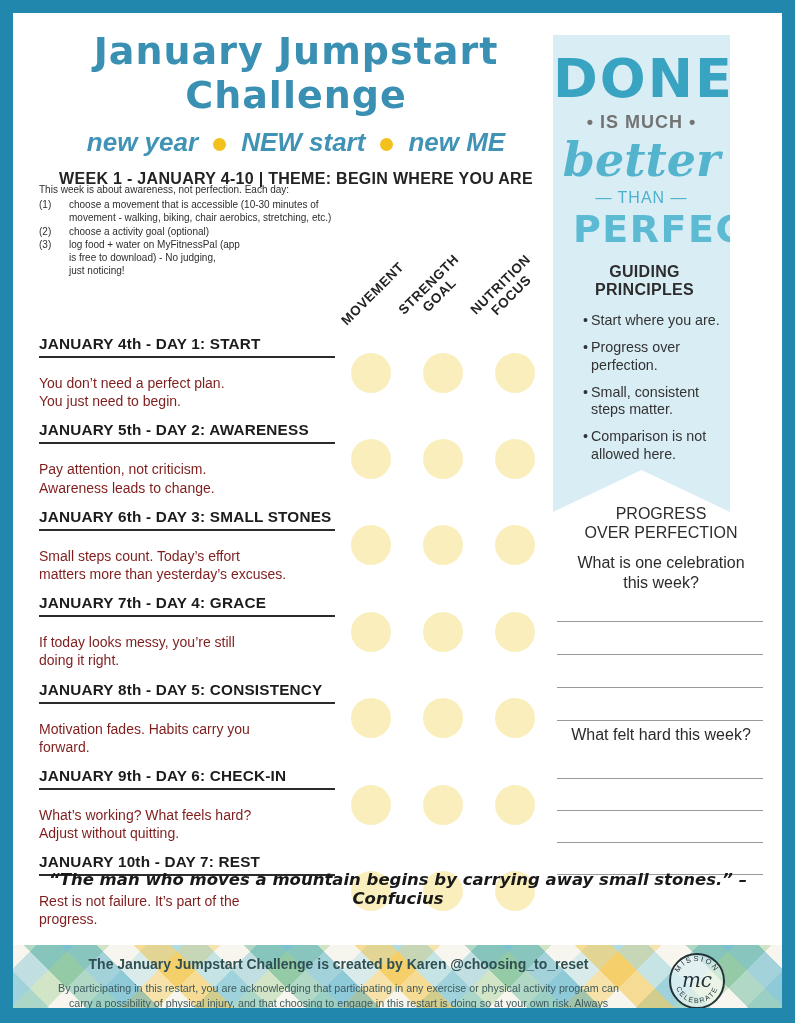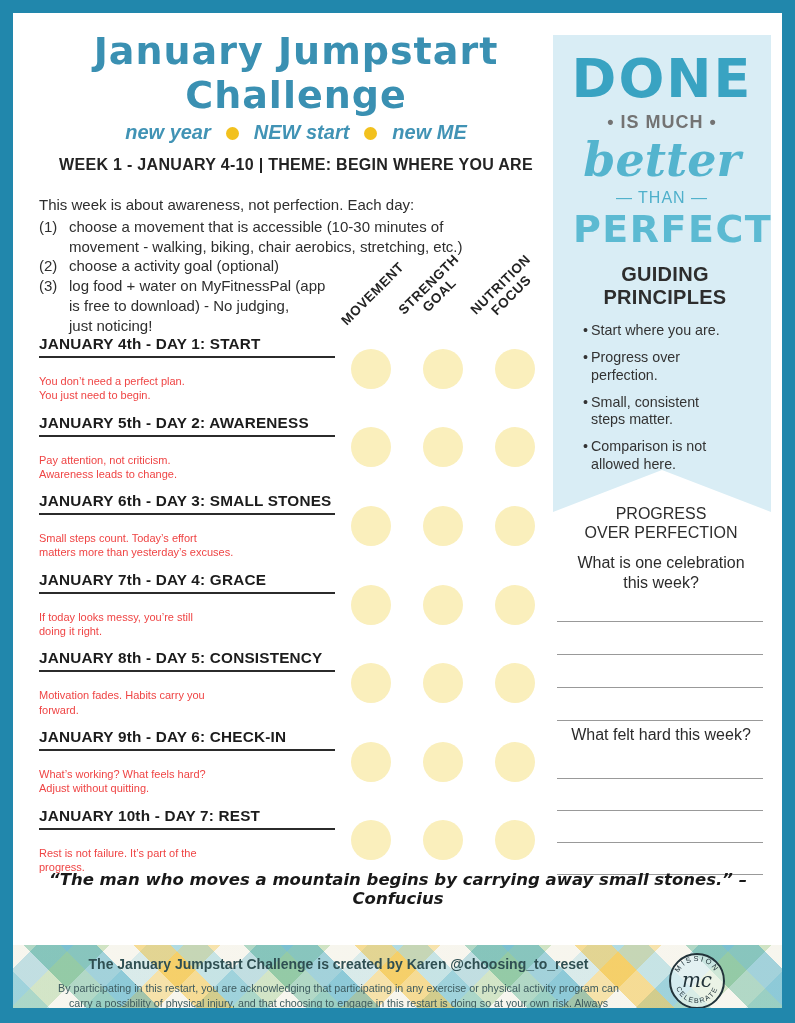--- a/index.html
+++ b/index.html
@@ -4,61 +4,61 @@
 <style>
   * { margin:0; padding:0; box-sizing:border-box; }
   html,body { width:795px; height:1023px; }
   body { font-family:"Liberation Sans", sans-serif; }
   .page { position:relative; width:795px; height:1023px; background:#2187AC; }
   .inner { position:absolute; left:13px; top:13px; width:769px; height:995px; background:#ffffff; overflow:hidden; }
 
   
   .header { position:absolute; left:26px; top:16px; width:514px; text-align:center; }
   .title { font-size:38px; font-weight:bold; color:#3A90B2; letter-spacing:1px; font-family:"DejaVu Sans", sans-serif; }
-  .subtitle { margin-top:4px; font-size:20px; font-style:italic; font-weight:bold; color:#4193B5; }
+  .subtitle { margin-top:10px; font-size:26px; font-style:italic; font-weight:bold; color:#4193B5; }
   .subtitle .dot { display:inline-block; width:13px; height:13px; border-radius:50%; background:#F2C11E; margin:0 15px; vertical-align:middle; }
   .week-line { margin-top:12px; font-size:16px; font-weight:bold; color:#232323; letter-spacing:.3px; }
 
   
-  .intro { position:absolute; left:26px; top:182px; width:518px; font-size:15px; color:#2e2e2e; line-height:1.32; }
+  .intro { position:absolute; left:26px; top:170px; width:518px; font-size:10px; color:#2e2e2e; line-height:1.32; }
   .intro-lead { margin-bottom:2px; }
   .intro-item { display:flex; }
   .intro-item .num { width:30px; flex:none; }
   .intro-item .txt { white-space:pre-line; }
   .intro-item.narrow .txt { max-width:300px; }
 
   
   .col-head { position:absolute; font-size:13.5px; font-weight:bold; color:#242424; letter-spacing:.5px;
               white-space:pre; text-align:center; line-height:1.12;
               transform:rotate(-45deg); transform-origin:left bottom; }
   .col-head.c1 { left:336px; top:300px; }
   .col-head.c2 { left:404px; top:285px; }
   .col-head.c3 { left:476px; top:285px; }
 
   
   .rows { position:absolute; left:26px; top:322px; width:512px; }
   .day-row { display:flex; margin-bottom:11px; }
   .day-text { width:296px; flex:none; }
   .day-title { font-size:15.3px; font-weight:bold; color:#1c1c1c; letter-spacing:.2px;
                border-bottom:2px solid #2b2b2b; padding-bottom:3px; margin-bottom:16px; }
-  .day-desc { font-size:11px; color:#ef4444; line-height:1.3; white-space:pre-line; }
+  .day-desc { font-size:14px; color:#7f1d1d; line-height:1.3; white-space:pre-line; }
   .dot-cell { width:72px; flex:none; display:flex; justify-content:center; align-self:center; }
   .dot { width:40px; height:40px; border-radius:50%; background:#FAEFBC; }
 
   
   .sidebar { position:absolute; left:540px; top:0; width:216px; height:995px; }
-  .banner { position:absolute; left:0; top:22px; width:218px; height:477px; background:#D9EDF5;
+  .banner { position:absolute; left:0; top:22px; width:177px; height:477px; background:#D9EDF5;
             text-align:center; padding-top:12px;
             clip-path:polygon(0 0,100% 0,100% 100%,50% calc(100% - 42px),0 100%); }
   .bn1 { font-size:54px; font-weight:bold; color:#39A3C2; letter-spacing:2px; font-family:"DejaVu Sans", sans-serif; }
   .bn2 { font-size:18px; font-weight:bold; color:#737373; margin-top:2px; letter-spacing:1px; }
   .bn3 { font-size:46px; font-weight:bold; font-style:italic; color:#54B4CE; font-family:"DejaVu Serif", serif; }
   .bn4 { font-size:16px; font-weight:normal; color:#4FB0CB; margin-top:2px; letter-spacing:1px; }
   .bn5 { font-size:38px; font-weight:bold; color:#5CBAD2; letter-spacing:1.5px; font-family:"DejaVu Sans", sans-serif;padding-left:20px; }
-  .principles-head { margin-top:12px; font-size:20px; font-weight:bold; color:#2d2d2d; letter-spacing:.3px;padding-left:6px; }
+  .principles-head { margin-top:12px; font-size:16px; font-weight:bold; color:#2d2d2d; letter-spacing:.3px;padding-left:6px; }
   .principles { text-align:left; padding:4px 10px 0 30px; }
   .principle { display:flex; font-size:14.3px; color:#333; margin-top:9px; line-height:1.25; }
   .principle .b { margin-right:3px; }
   .principle .ptxt { white-space:pre-line; }
 
   .progress-head { position:absolute; left:0; top:492px; width:100%; text-align:center;
                    font-size:16px; font-weight:normal; color:#2d2d2d; line-height:1.18; white-space:pre-line; }
   .q { position:absolute; left:0; width:100%; text-align:center; font-size:16px; color:#2b2b2b;
        line-height:1.25; white-space:pre-line; }
   .q1 { top:540px; }

